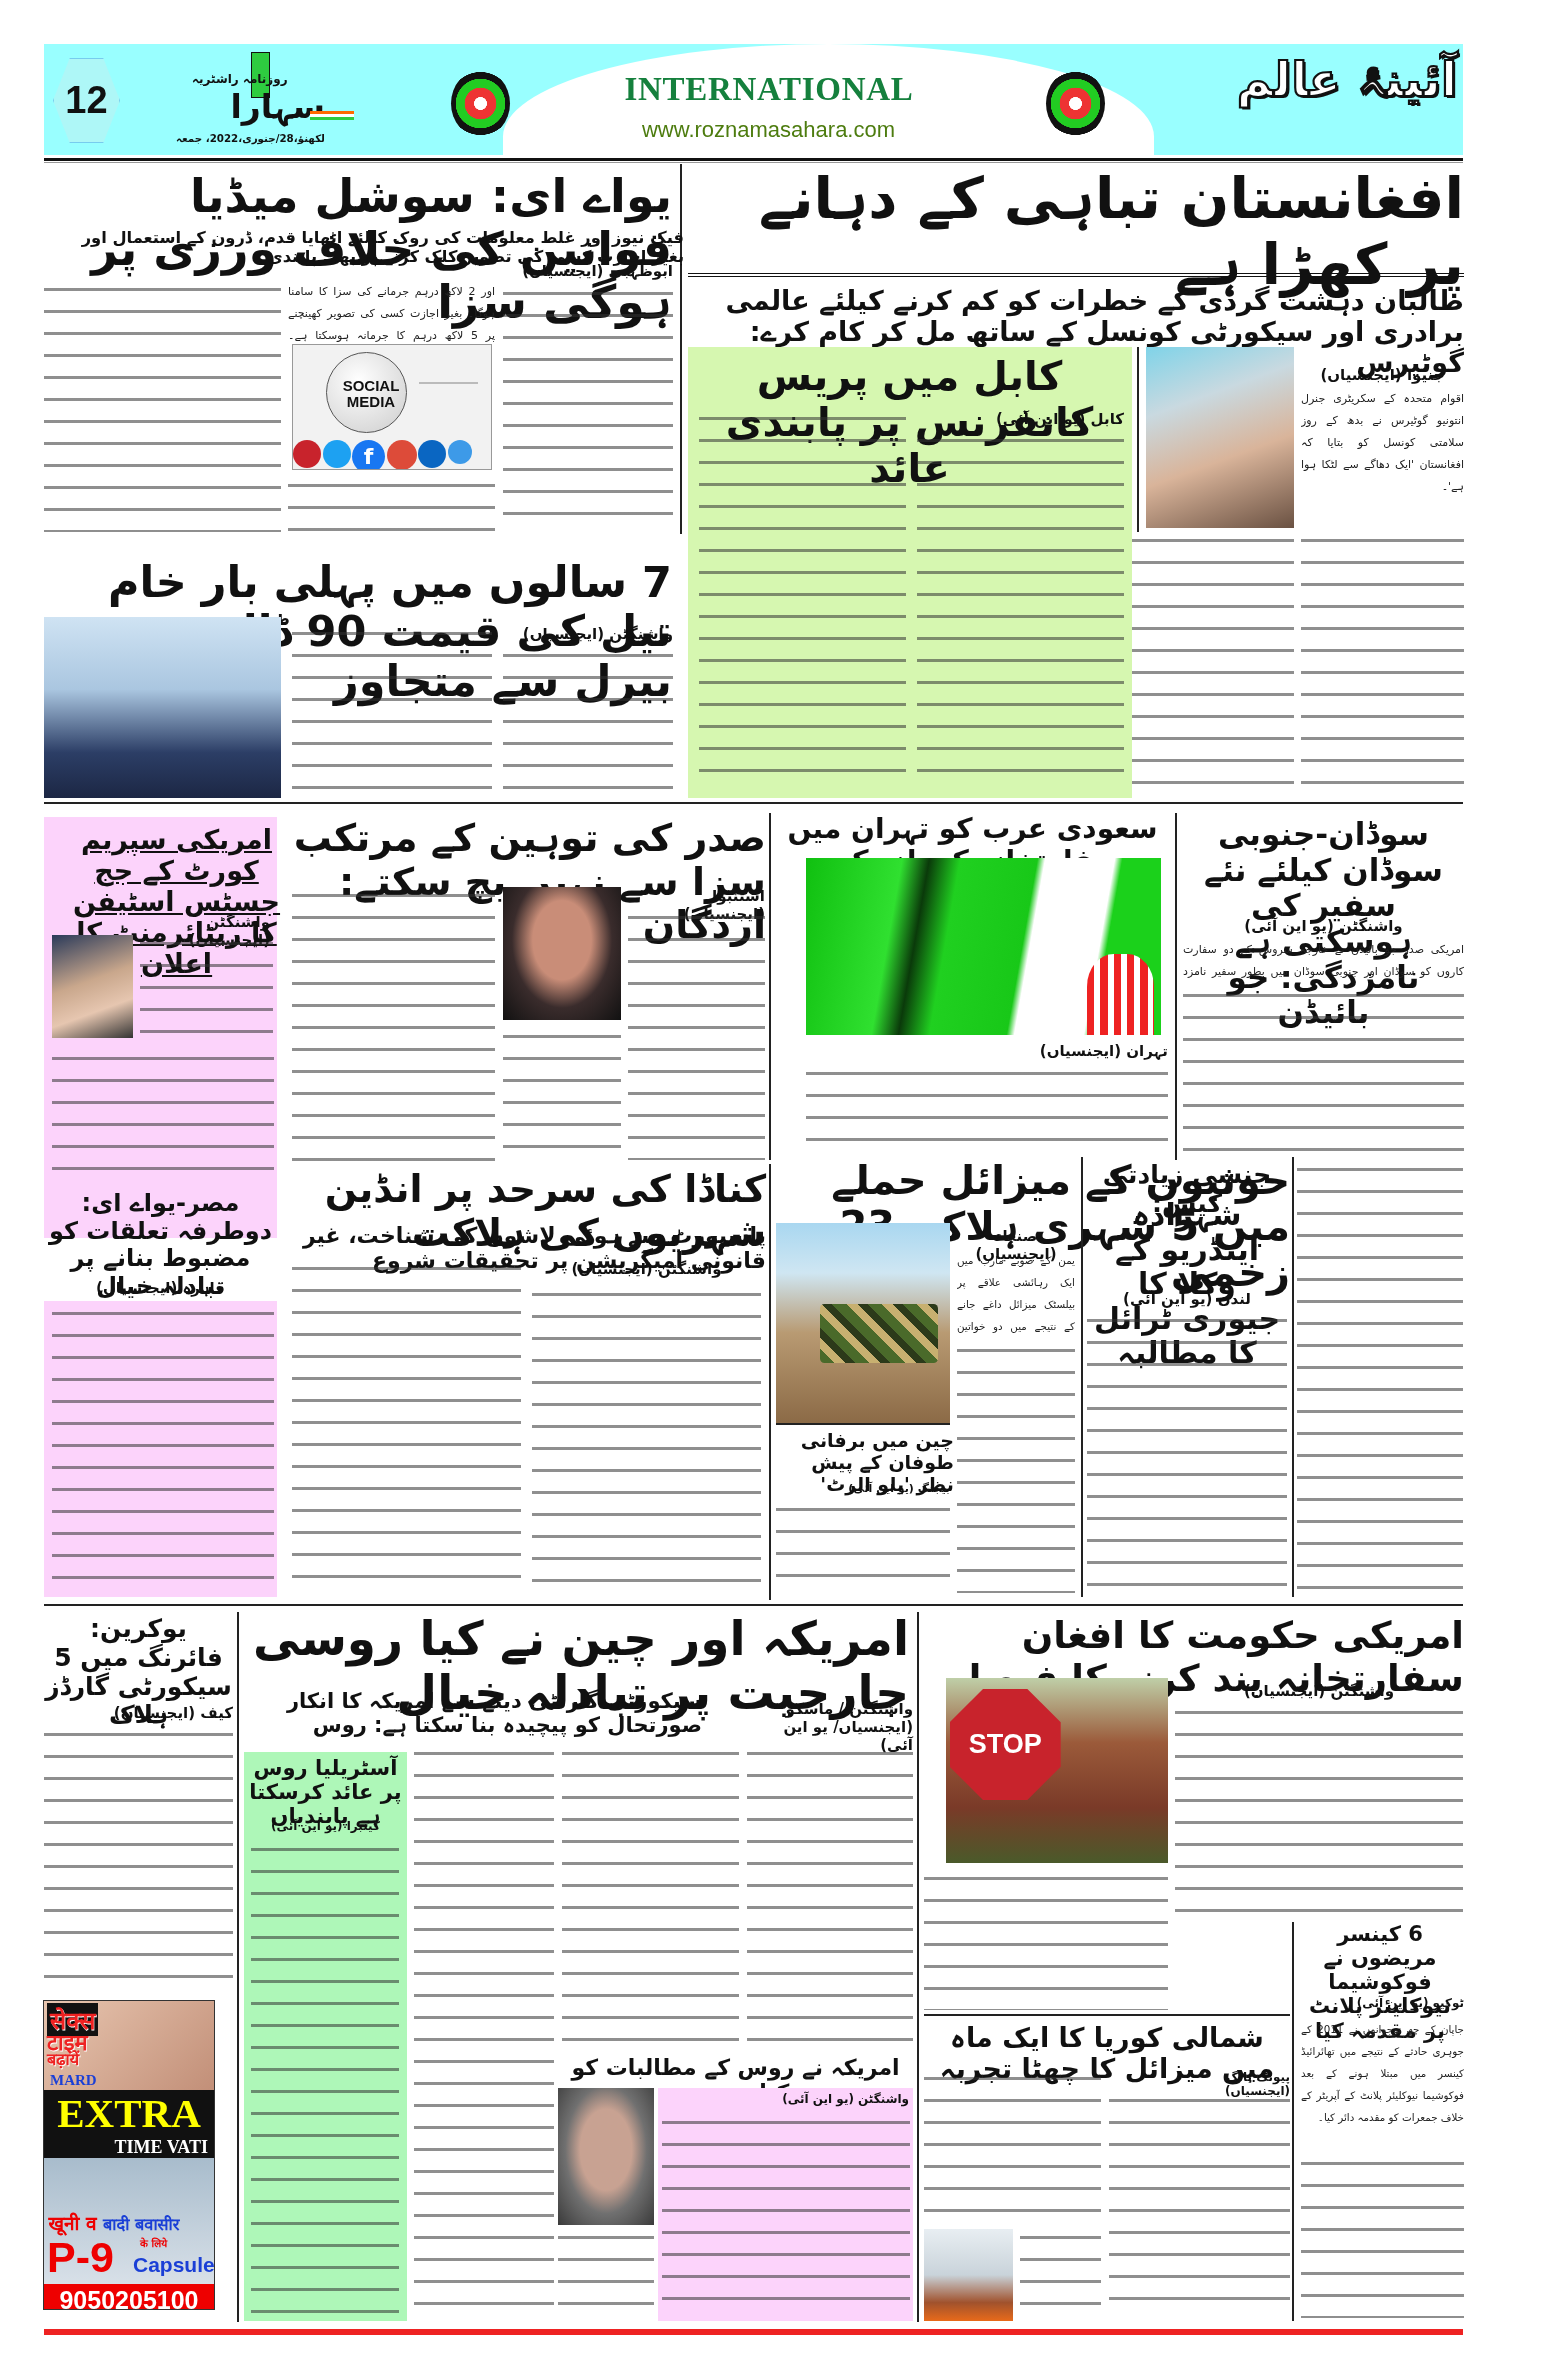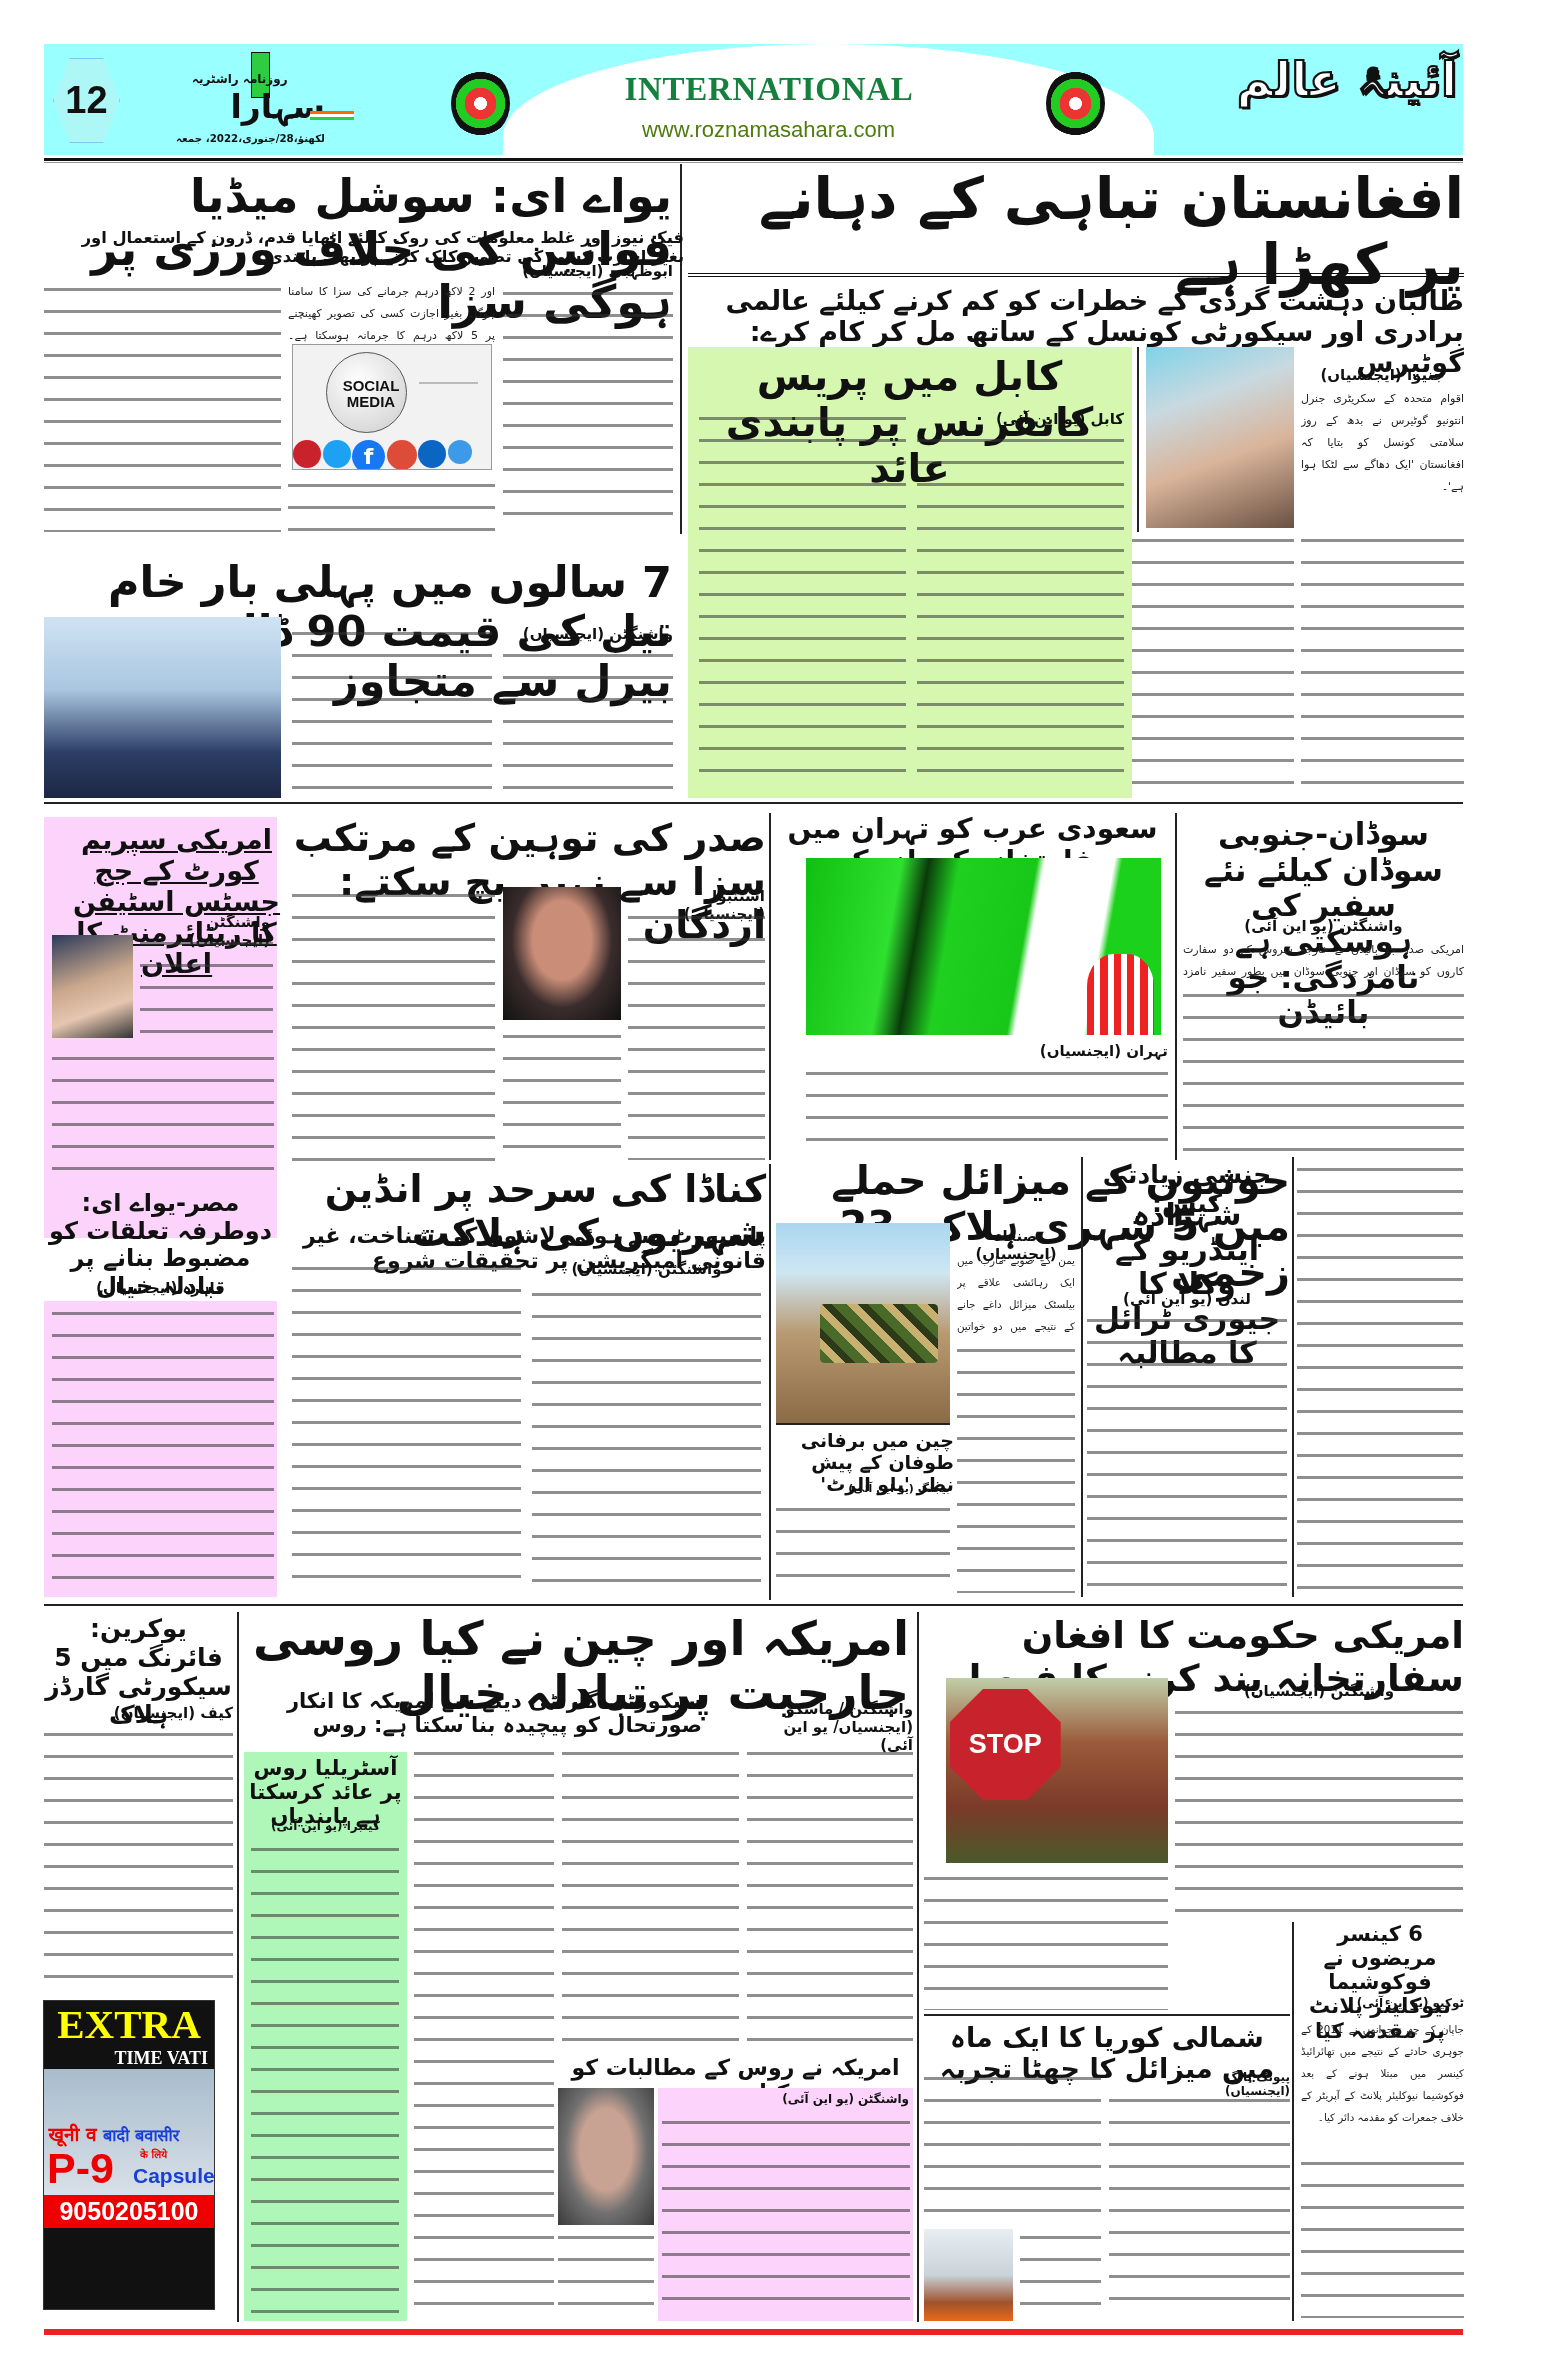--- a/index.html
+++ b/index.html
@@ -187,20 +187,26 @@
 <div class="abs txtcol lines" style="left:1297px;top:1161px;width:166px;height:432px;"></div>
 
 <div class="abs hline" style="left:44px;top:1604px;width:1419px;"></div>
 
 <div class="abs rtl hl-big center" style="left:44px;top:1615px;width:189px;font-size:25px;">یوکرین: فائرنگ میں 5 سیکورٹی گارڈز ہلاک</div>
 <div class="abs rtl dateline" style="left:44px;top:1704px;width:189px;">کیف (ایجنسیاں)</div>
 <div class="abs txtcol lines" style="left:44px;top:1726px;width:189px;height:262px;"></div>
 <div class="abs vline" style="left:237px;top:1612px;height:710px;"></div>
 
 <div class="abs ad">
+  <div class="ad-top">
+    <div class="ad-hindi1" style="background:#111;color:#e22;padding:0 3px;">सेक्स</div>
+    <div class="ad-hindi2" style="top:25px;">टाइम</div>
+    <div class="ad-hindi2" style="top:47px;font-size:16.3px;">बढ़ायें</div>
+    <div class="ad-mard" style="top:71px;">MARD</div>
+  </div>
   <div class="ad-extra">EXTRA</div>
   <div class="ad-time">TIME VATI</div>
   <div class="ad-bottom">
     <div class="ad-h3">खूनी व</div>
     <div class="ad-h4">बादी बवासीर</div>
     <div class="ad-p9">P-9</div>
     <div class="ad-cap">Capsule</div>
     <div style="position:absolute;left:96px;top:78px;color:#e00;font-weight:bold;font-size:10.3px;">के लिये</div>
   </div>
   <div class="ad-phone">9050205100</div>

